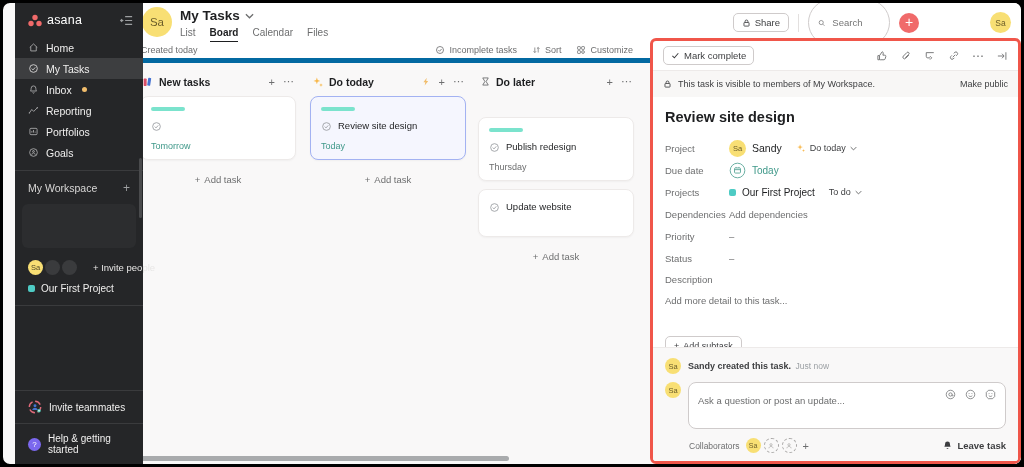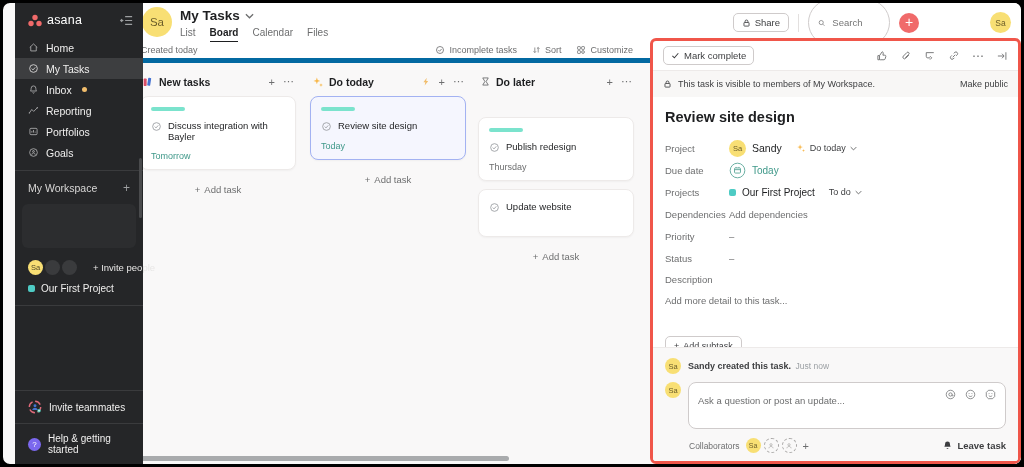--- a/index.html
+++ b/index.html
@@ -307,21 +307,20 @@
           <span class="icon-btn">⋯</span>
         </span>
       </div>
       <div class="card">
         <div class="teal-bar"></div>
         <div class="card-title">
           <svg width="11" height="11" viewBox="0 0 16 16" fill="none" stroke="#9ca0a4" stroke-width="1.3" style="flex:0 0 auto;margin-top:1px">
                 <circle cx="8" cy="8" r="5.6"></circle>
                 <path d="M5.4 8.1l1.9 1.9 3.2-3.6"></path>
               </svg>
-          <span>Discuss integration with Bayler</span>
         </div>
         <div class="due teal">Tomorrow</div>
       </div>
       <div class="add-task">+ <span>Add task</span></div>
     </div>
 
     <div class="col" style="left:179px">
       <div class="col-head">
         <svg width="12" height="12" viewBox="0 0 16 16">
           <path d="M6.5 2l1.1 3.4L11 6.5 7.6 7.6 6.5 11 5.4 7.6 2 6.5l3.4-1.1z" fill="#f8b84b"></path>

